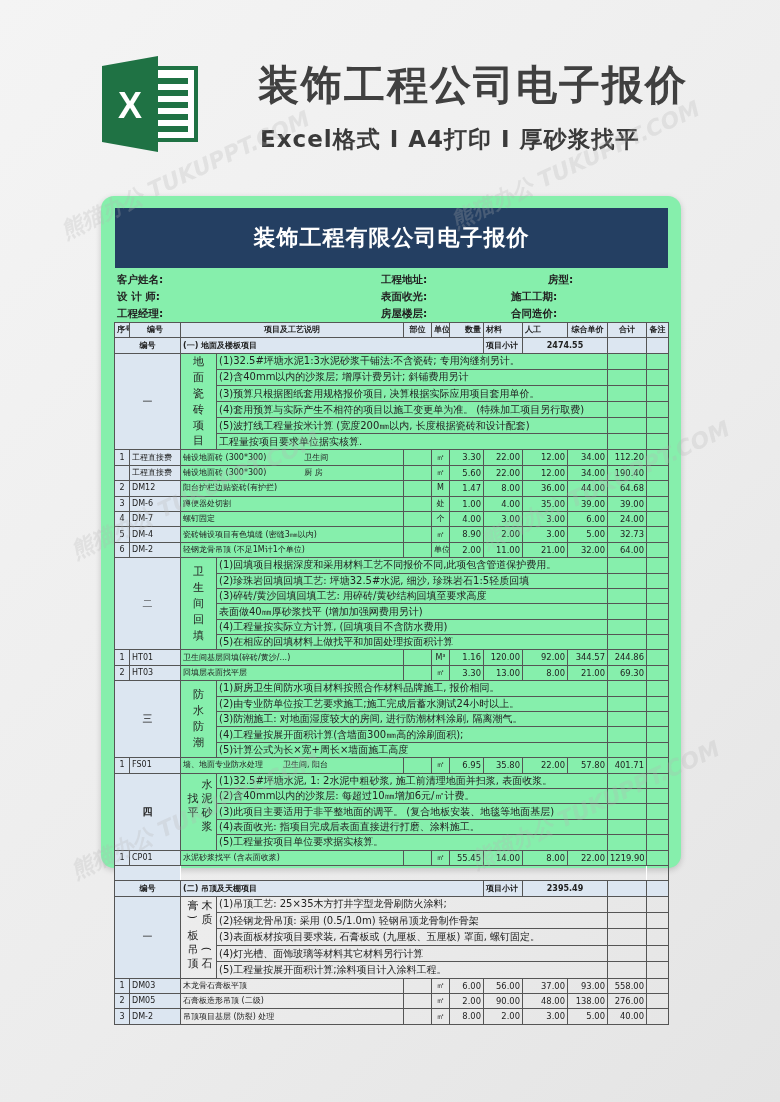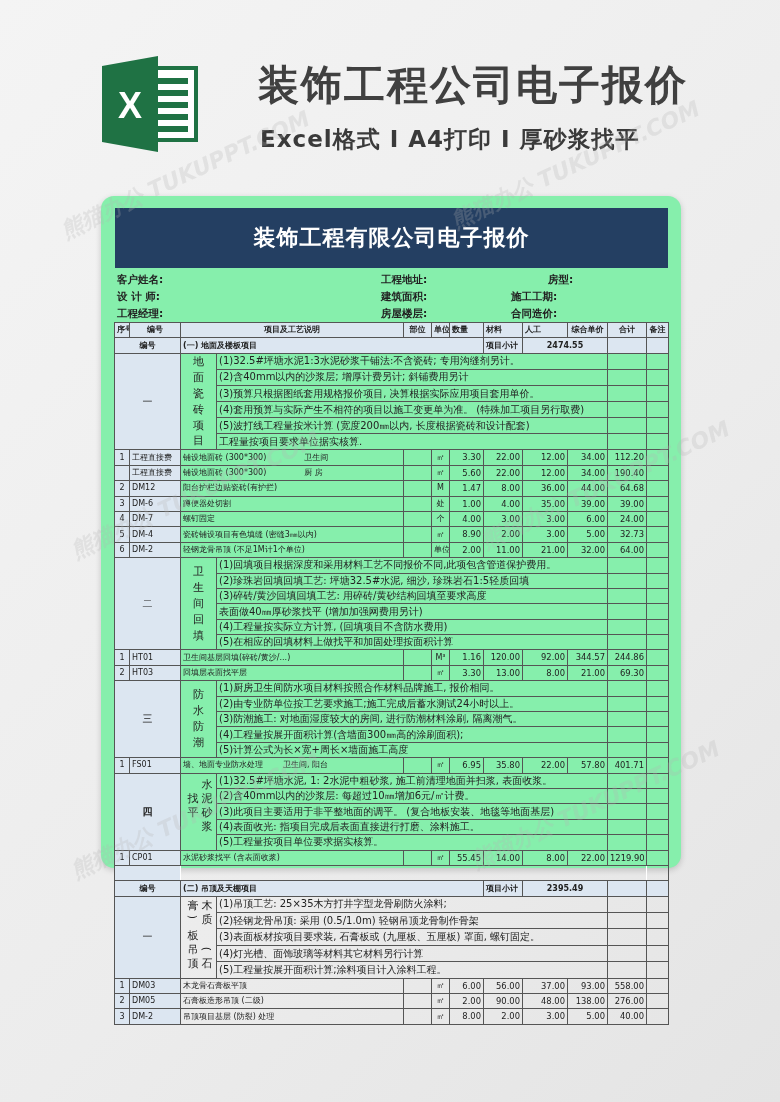--- a/index.html
+++ b/index.html
@@ -87,21 +87,21 @@
 <div class="watermark" style="left:460px;top:790px;">熊猫办公 TUKUPPT.COM</div>
 
 <div class="paper">
   <div class="doc-banner">装饰工程有限公司电子报价</div>
 
   <div class="info">
     <div class="f" style="left:2px;top:1px;">客户姓名:</div>
     <div class="f" style="left:266px;top:1px;">工程地址:</div>
     <div class="f" style="left:396px;top:1px;margin-left:37px;">房型:</div>
     <div class="f" style="left:2px;top:18px;">设 计 师:</div>
-    <div class="f" style="left:266px;top:18px;">建筑面积:</div>
+    <div class="f" style="left:266px;top:18px;">表面收光:</div>
     <div class="f" style="left:396px;top:18px;text-align:center;">施工工期:</div>
     <div class="f" style="left:2px;top:35px;">工程经理:</div>
     <div class="f" style="left:266px;top:35px;">房屋楼层:</div>
     <div class="f" style="left:396px;top:35px;">合同造价:</div>
   </div>
 
   <table class="q">
     <colgroup>
       <col style="width:15px">
         <col style="width:51px">
@@ -117,21 +117,21 @@
         <col style="width:22px">
     </colgroup>
 
     <tbody>
         <tr class="hd">
       <td>序号</td>
       <td>编号</td>
       <td colspan="2">项目及工艺说明</td>
       <td>部位</td>
       <td>单位</td>
-      <td style="text-align:left">数量</td>
+      <td style="text-align:right">数量</td>
       <td style="text-align:left">材料</td>
       <td style="text-align:left">人工</td>
       <td>综合单价</td>
       <td>合计</td>
       <td>备注</td>
     </tr>
 
     <tr class="sec">
       <td colspan="2" class="c">编号</td>
       <td colspan="5">(一)   地面及楼板项目</td>

